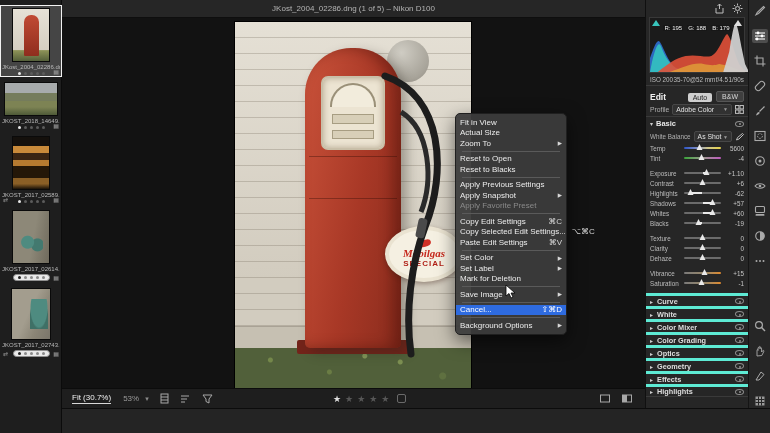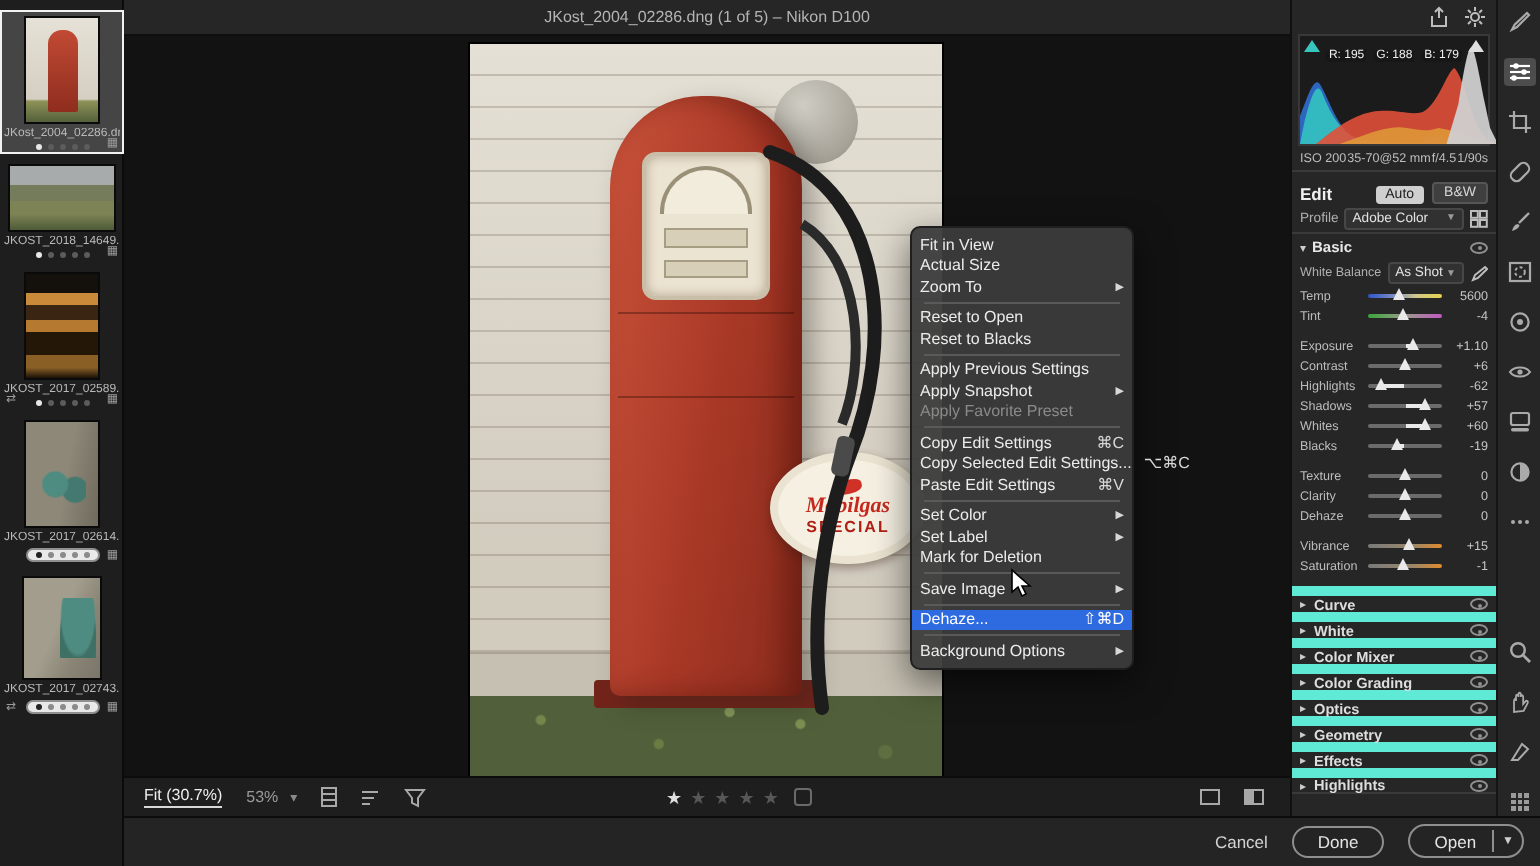--- a/index.html
+++ b/index.html
@@ -113,21 +113,21 @@
 .srow{display:flex;align-items:center;height:10px;padding:0 4px;gap:4px}
 .srow .sl{width:30px;font-size:6.3px;color:#bcbcbc;white-space:nowrap}
 .srow .sv{width:19px;font-size:6.3px;color:#c6c6c6;text-align:right}
 .track{flex:1;height:2px;border-radius:1px;background:#6b6b6b;position:relative}
 .track.temp{background:linear-gradient(90deg,#2d55c8,#7d8cc2 35%,#cfc68a 65%,#e8d44a)}
 .track.tint{background:linear-gradient(90deg,#3aa53a,#9a9a8c 50%,#c05ac0)}
 .track.vib{background:linear-gradient(90deg,#7a7a7a,#9a8868 60%,#e08a2e)}
 .track .fill{position:absolute;top:0;bottom:0;background:#e9e9e9}
 .track .th{position:absolute;top:-3px;width:0;height:0;border-left:3.5px solid transparent;border-right:3.5px solid transparent;border-bottom:6px solid #e9e9e9;transform:translateX(-3.5px)}
 .gap{height:5px}
-.sect{display:flex;align-items:center;height:13px;padding:0 4px;gap:4px;border-top:5px solid #5eead4}
+.sect{display:flex;align-items:center;height:13px;padding:0 4px;gap:4px;border-top:3px solid #5eead4}
 .sect .snm{flex:1;font-size:7.3px;font-weight:bold;color:#dedede}
 .sect:last-of-type{border-bottom:1px solid #3a3a3a}
 
 
 #rtools{position:absolute;left:748px;top:0;width:22px;height:408px;background:#262626;border-left:1px solid #151515;display:flex;flex-direction:column;align-items:center;padding-top:4px;gap:11px}
 .tico{width:16px;height:14px;display:flex;align-items:center;justify-content:center;border-radius:2px}
 .tico.active{background:#4d4d4d}
 #rtools .spacer{flex:1}
 svg.ic{display:block}
 
@@ -274,29 +274,20 @@
     <span>
       <svg class="ic" width="12" height="11" viewBox="0 0 12 11">
           <rect x="1.5" y="2" width="9" height="7" fill="none" stroke="#a8a8a8"></rect>
           <rect x="1.5" y="2" width="4.5" height="7" fill="#a8a8a8"></rect>
         </svg>
     </span>
   </span>
 </div>
 
 <div id="footer">
-  <span id="footbtns">
-    <span id="cancelbtn">Cancel</span>
-    <span class="pill">Done</span>
-    <span class="pill" id="openbtn">
-      <span>Open</span>
-      <span class="div"></span>
-      <span class="car">▼</span>
-    </span>
-  </span>
 </div>
 
 <div id="menu">
   <div class="mi">
       <span class="lab">Fit in View</span>
     </div>
   <div class="mi">
       <span class="lab">Actual Size</span>
     </div>
   <div class="mi">
@@ -346,21 +337,21 @@
   <div class="mi">
       <span class="lab">Mark for Deletion</span>
     </div>
   <div class="msep"></div>
   <div class="mi">
       <span class="lab">Save Image</span>
       <span class="arr">▶</span>
     </div>
   <div class="msep"></div>
   <div class="mi hl">
-      <span class="lab">Dehaze...</span>
+      <span class="lab">Cancel...</span>
       <span class="sc">⇧⌘D</span>
     </div>
   <div class="msep"></div>
   <div class="mi">
       <span class="lab">Background Options</span>
       <span class="arr">▶</span>
     </div>
 </div>
 
 <svg id="cursor" width="11" height="15" viewBox="0 0 11 15">

